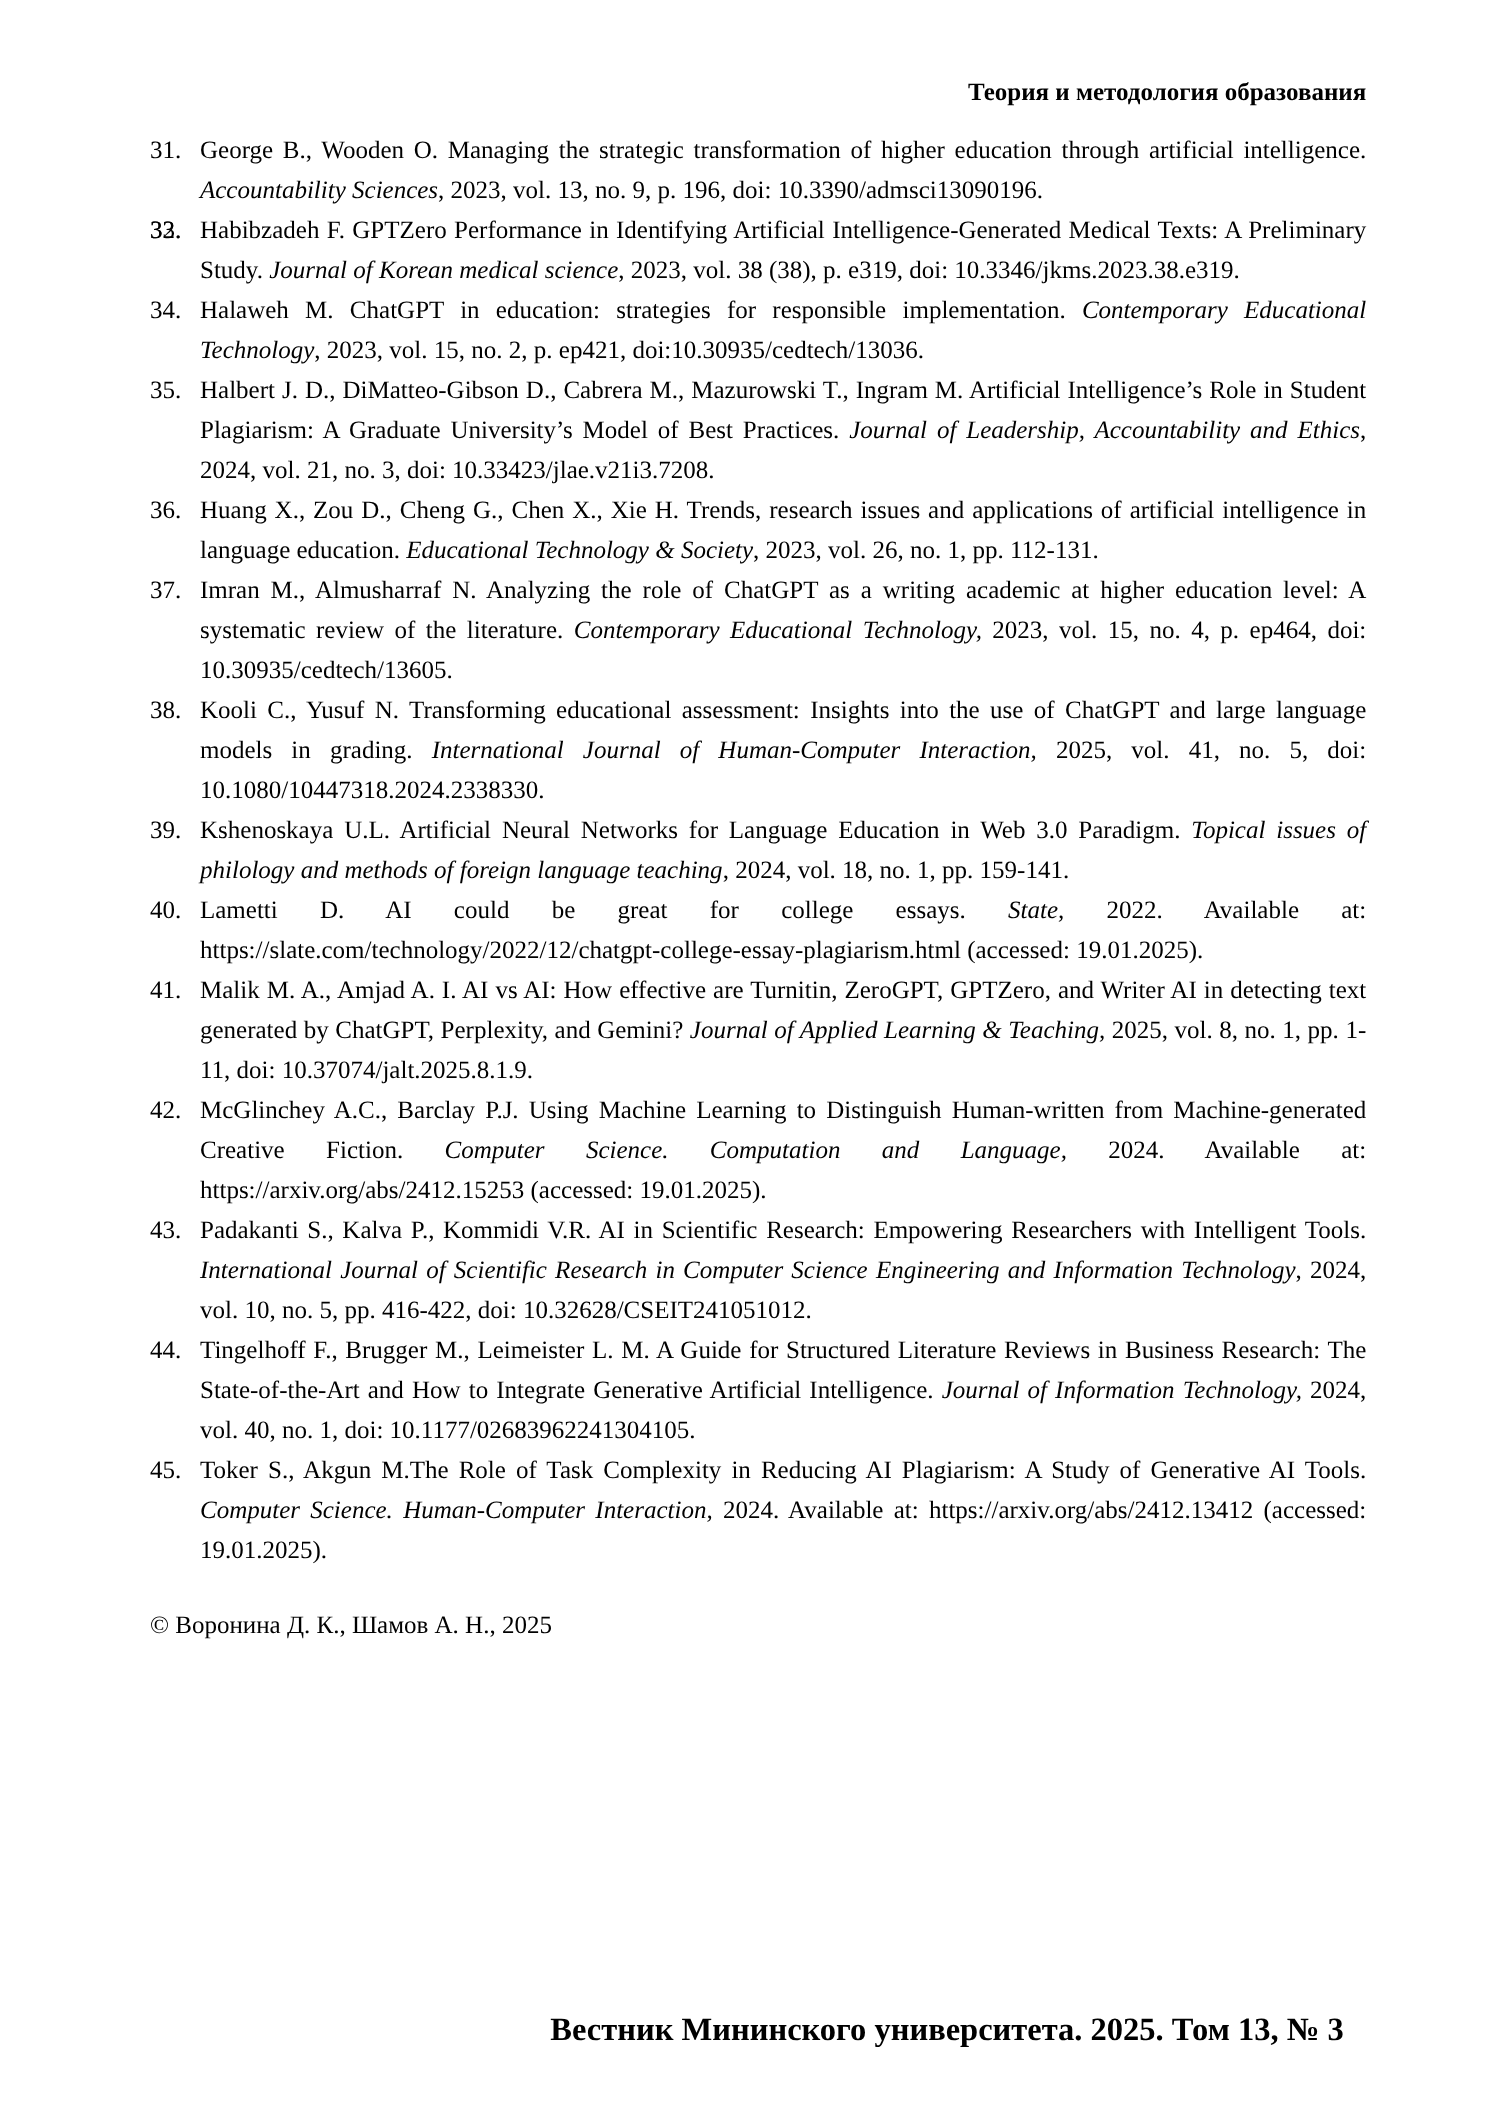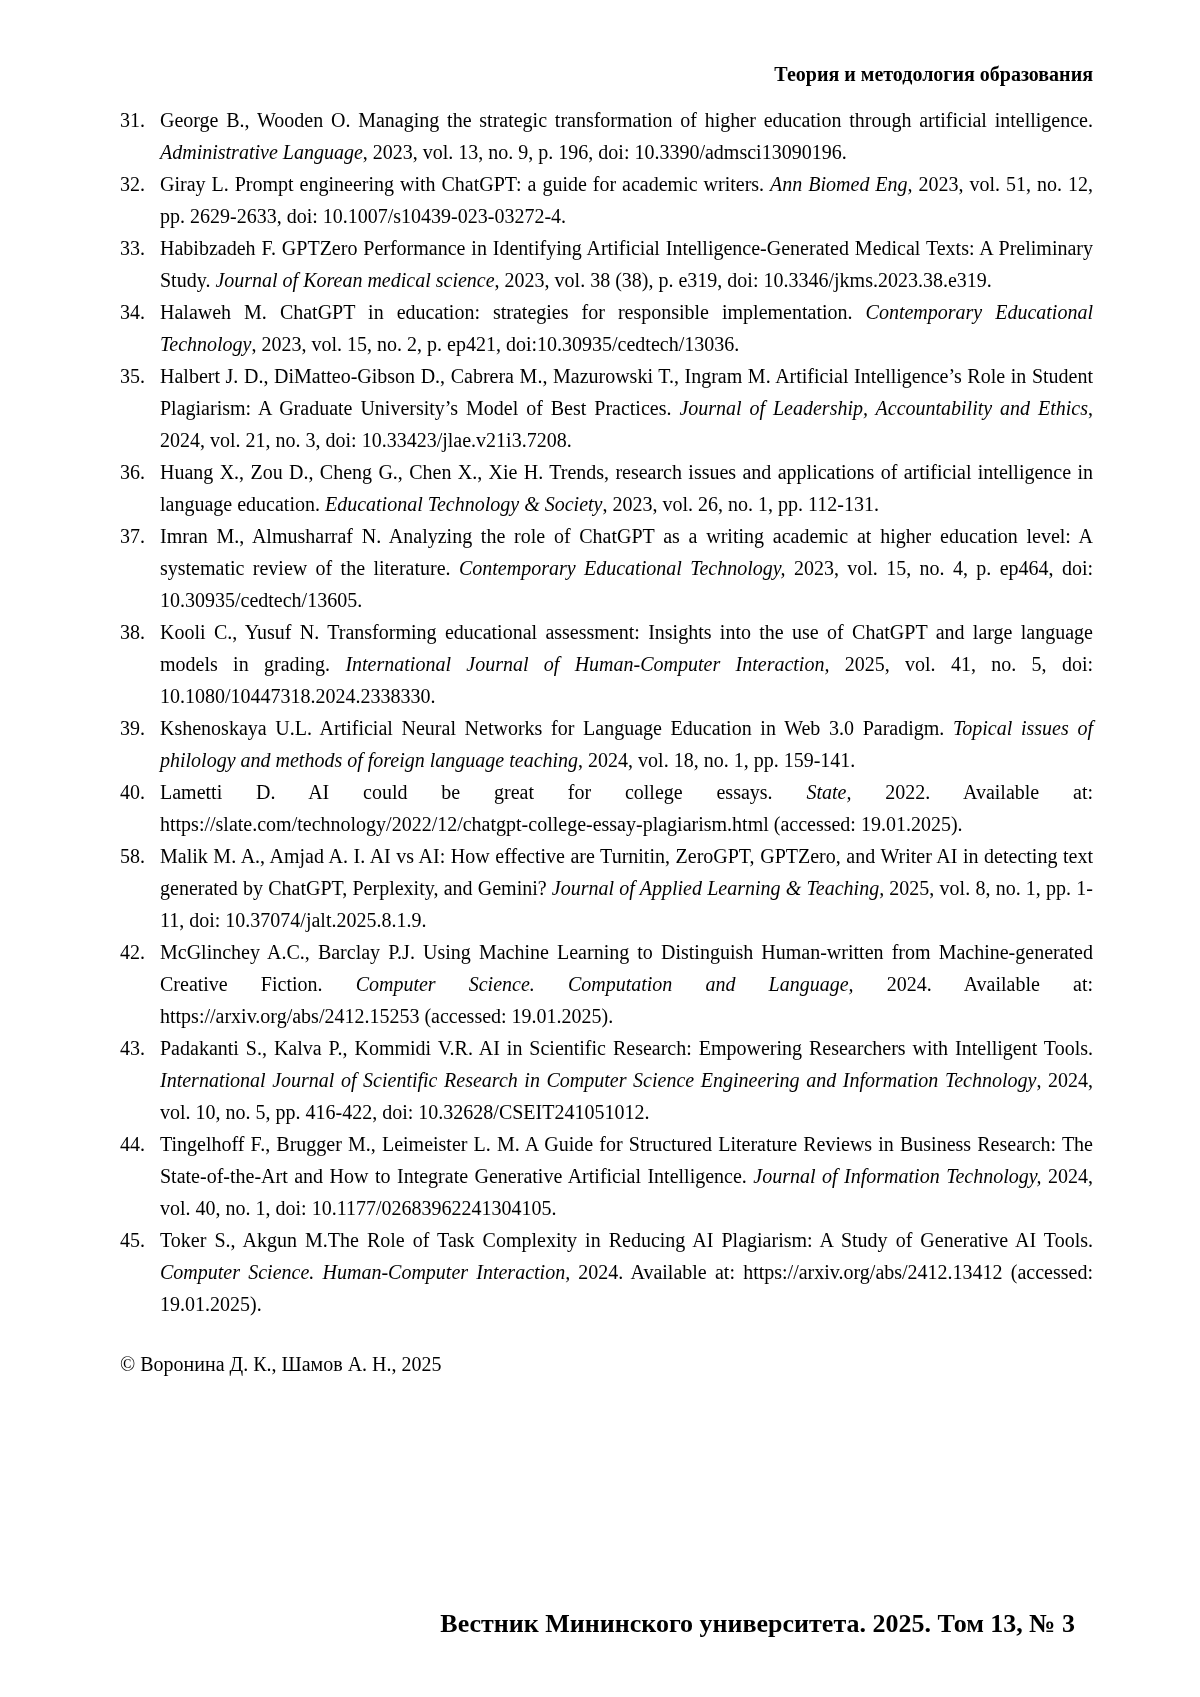--- a/index.html
+++ b/index.html
@@ -68,31 +68,31 @@
     margin-top: 16px;
   }
 </style>
 </head>
 <body>
 
 <div class="page">
   <div class="running-head">Теория и методология образования</div>
 
   <ol class="refs">
-      <li><span class="ref-num">31.</span><span class="ref-text"><span>George B., Wooden O. Managing the strategic transformation of higher education through artificial intelligence. </span><em>Administrative Language</em><span>, 2023, vol. 13, no. 9, p. 196, doi: 10.3390/admsci13090196.</span></span></li>
-      <li><span class="ref-num">32.</span><span class="ref-text"><span>Giray L. Prompt engineering with ChatGPT: a guide for academic writers. </span><em>Ann Biomed Eng,</em><span> 2023, vol. 51, no. 12, pp. 2629-2633, doi: 10.1007/s10439-023-03272-4.</span></span></li>
+      <li><span class="ref-num">31.</span><span class="ref-text"><span>George B., Wooden O. Managing the strategic transformation of higher education through artificial intelligence. </span><em>Accountability Sciences</em><span>, 2023, vol. 13, no. 9, p. 196, doi: 10.3390/admsci13090196.</span></span></li>
+      <li><span class="ref-num">32.</span></li>
       <li><span class="ref-num">33.</span><span class="ref-text"><span>Habibzadeh F. GPTZero Performance in Identifying Artificial Intelligence-Generated Medical Texts: A Preliminary Study. </span><em>Journal of Korean medical science</em><span>, 2023, vol. 38 (38), p. e319, doi: 10.3346/jkms.2023.38.e319.</span></span></li>
       <li><span class="ref-num">34.</span><span class="ref-text"><span>Halaweh M. ChatGPT in education: strategies for responsible implementation. </span><em>Contemporary Educational Technology</em><span>, 2023, vol. 15, no. 2, p. ep421, doi:10.30935/cedtech/13036.</span></span></li>
       <li><span class="ref-num">35.</span><span class="ref-text"><span>Halbert J. D., DiMatteo-Gibson D., Cabrera M., Mazurowski T., Ingram M. Artificial Intelligence’s Role in Student Plagiarism: A Graduate University’s Model of Best Practices. </span><em>Journal of Leadership, Accountability and Ethics</em><span>, 2024, vol. 21, no. 3, doi: 10.33423/jlae.v21i3.7208.</span></span></li>
       <li><span class="ref-num">36.</span><span class="ref-text"><span>Huang X., Zou D., Cheng G., Chen X., Xie H. Trends, research issues and applications of artificial intelligence in language education. </span><em>Educational Technology &amp; Society</em><span>, 2023, vol. 26, no. 1, pp. 112-131.</span></span></li>
       <li><span class="ref-num">37.</span><span class="ref-text"><span>Imran M., Almusharraf N. Analyzing the role of ChatGPT as a writing academic at higher education level: A systematic review of the literature. </span><em>Contemporary Educational Technology,</em><span> 2023, vol. 15, no. 4, p. ep464, doi: 10.30935/cedtech/13605.</span></span></li>
       <li><span class="ref-num">38.</span><span class="ref-text"><span>Kooli C., Yusuf N. Transforming educational assessment: Insights into the use of ChatGPT and large language models in grading. </span><em>International Journal of Human-Computer Interaction,</em><span> 2025, vol. 41, no. 5, doi: 10.1080/10447318.2024.2338330.</span></span></li>
       <li><span class="ref-num">39.</span><span class="ref-text"><span>Kshenoskaya U.L. Artificial Neural Networks for Language Education in Web 3.0 Paradigm. </span><em>Topical issues of philology and methods of foreign language teaching</em><span>, 2024, vol. 18, no. 1, pp. 159-141.</span></span></li>
       <li><span class="ref-num">40.</span><span class="ref-text"><span>Lametti D. AI could be great for college essays. </span><em>State,</em><span> 2022. Available at: https://slate.com/technology/2022/12/chatgpt-college-essay-plagiarism.html (accessed: 19.01.2025).</span></span></li>
-      <li><span class="ref-num">58.</span><span class="ref-text"><span>Malik M. A., Amjad A. I. AI vs AI: How effective are Turnitin, ZeroGPT, GPTZero, and Writer AI in detecting text generated by ChatGPT, Perplexity, and Gemini? </span><em>Journal of Applied Learning &amp; Teaching,</em><span> 2025, vol. 8, no. 1, pp. 1-11, doi: 10.37074/jalt.2025.8.1.9.</span></span></li>
+      <li><span class="ref-num">41.</span><span class="ref-text"><span>Malik M. A., Amjad A. I. AI vs AI: How effective are Turnitin, ZeroGPT, GPTZero, and Writer AI in detecting text generated by ChatGPT, Perplexity, and Gemini? </span><em>Journal of Applied Learning &amp; Teaching,</em><span> 2025, vol. 8, no. 1, pp. 1-11, doi: 10.37074/jalt.2025.8.1.9.</span></span></li>
       <li><span class="ref-num">42.</span><span class="ref-text"><span>McGlinchey A.C., Barclay P.J.  Using Machine Learning to Distinguish Human-written from Machine-generated Creative Fiction. </span><em>Computer Science. Computation and Language,</em><span> 2024. Available at: https://arxiv.org/abs/2412.15253 (accessed: 19.01.2025).</span></span></li>
       <li><span class="ref-num">43.</span><span class="ref-text"><span>Padakanti S., Kalva P., Kommidi V.R. AI in Scientific Research: Empowering Researchers with Intelligent Tools. </span><em>International Journal of Scientific Research in Computer Science Engineering and Information Technology</em><span>, 2024, vol. 10, no. 5, pp. 416-422, doi: 10.32628/CSEIT241051012.</span></span></li>
       <li><span class="ref-num">44.</span><span class="ref-text"><span>Tingelhoff F., Brugger M., Leimeister L. M. A Guide for Structured Literature Reviews in Business Research: The State-of-the-Art and How to Integrate Generative Artificial Intelligence. </span><em>Journal of Information Technology,</em><span> 2024, vol. 40, no. 1, doi: 10.1177/02683962241304105.</span></span></li>
       <li><span class="ref-num">45.</span><span class="ref-text"><span>Toker S., Akgun M.The Role of Task Complexity in Reducing AI Plagiarism: A Study of Generative AI Tools. </span><em>Computer Science. Human-Computer Interaction,</em><span> 2024. Available at: https://arxiv.org/abs/2412.13412 (accessed: 19.01.2025).</span></span></li>
     </ol>
 
   <div class="copyright">© Воронина Д. К., Шамов А. Н., 2025</div>
 
   <div class="journal-line">Вестник Мининского университета. 2025. Том 13, № 3</div>
 </div>

